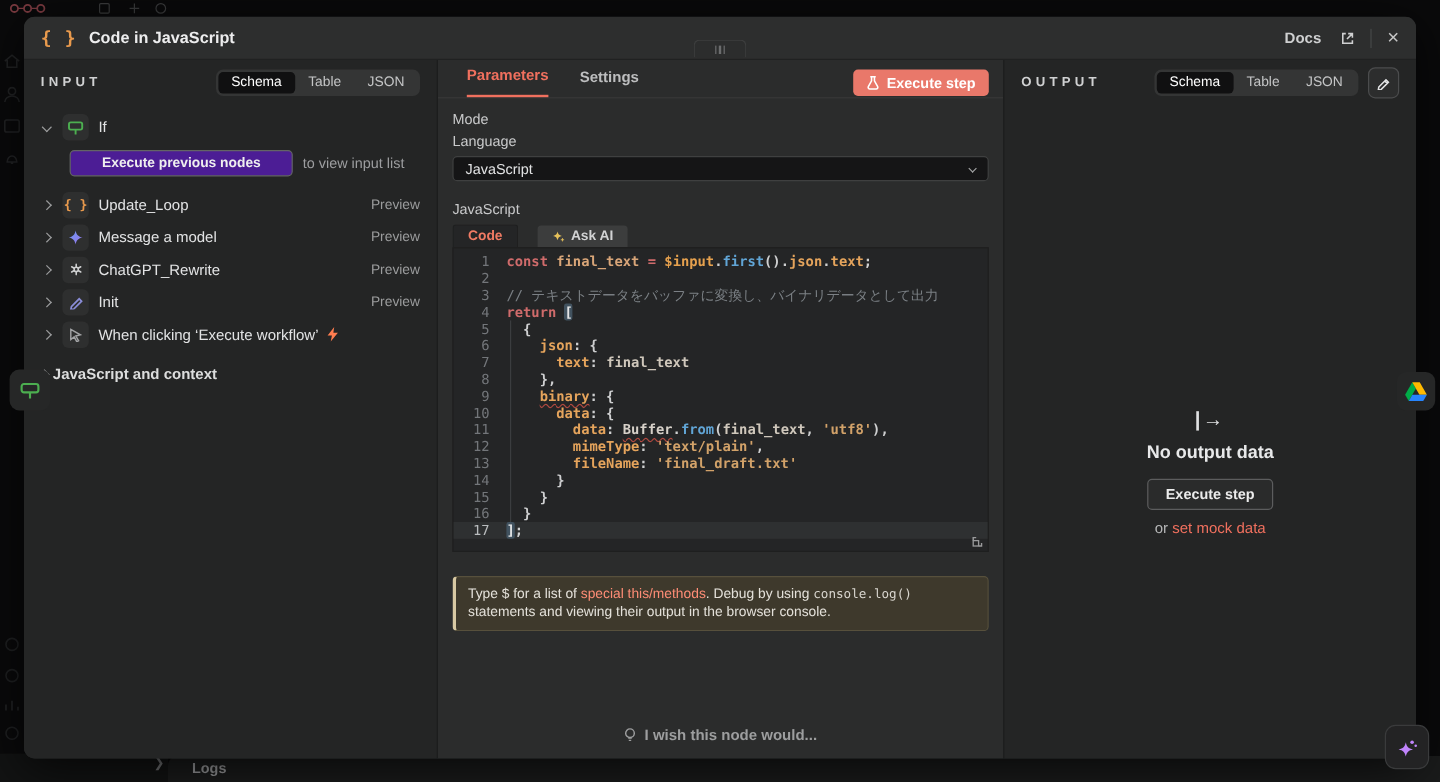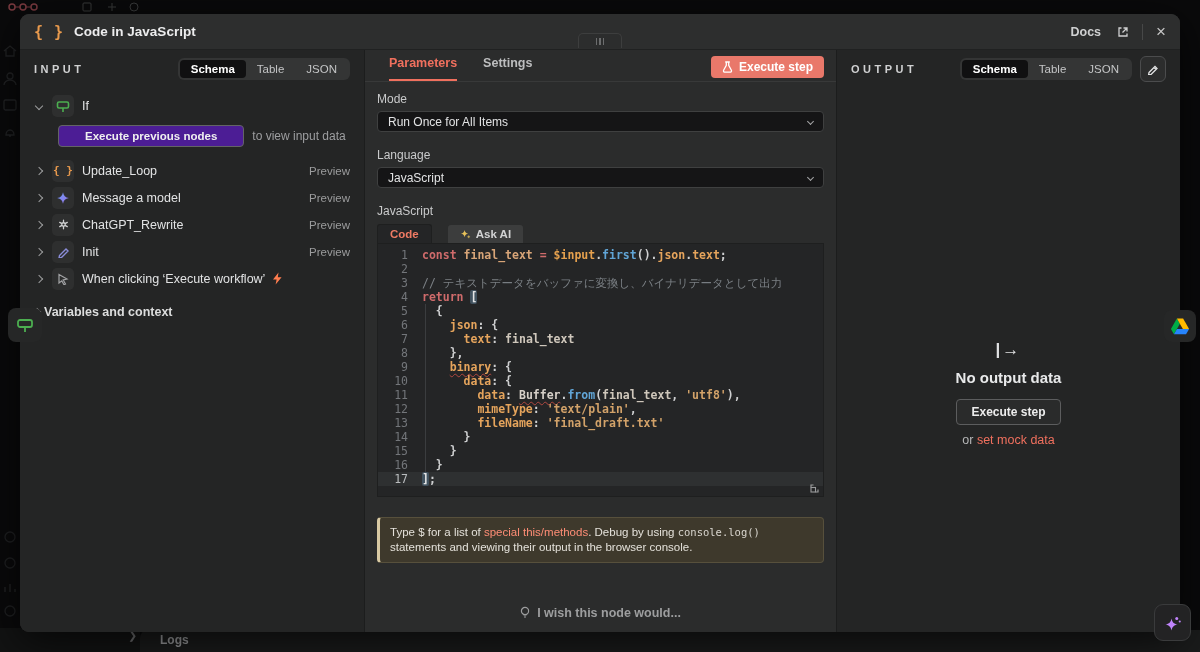--- a/index.html
+++ b/index.html
@@ -33,42 +33,42 @@
     display:flex; align-items:center; justify-content:center; gap:2px; }
   .drag-notch i { width:1.5px; height:7px; background:#6c6d6e; display:block; }
 
   .modal-body { display:flex; height:582px; }
 
   
   .panel-head { height:38px; display:flex; align-items:center; padding:0 14px; }
   .ptitle { font-size:11px; font-weight:bold; letter-spacing:3.5px; color:#d0d1d2; }
   .tabgroup { display:flex; background:#343535; border-radius:6px; padding:2px; }
   .tabgroup .tab { font-size:11.5px; color:#c4c5c6; padding:3px 11px; border-radius:4px; cursor:pointer; }
-  .tabgroup .tab.active { background:#101011; color:#fff; font-weight:700;text-align:center; }
+  .tabgroup .tab.active { background:#101011; color:#fff; font-weight:400;text-align:center; }
 
   
   .input-panel { width:345px; background:#242525; border-right:1px solid #1c1d1d; position:relative; }
   .tree { padding:4px 14px 0 10px; font-size:12.5px; }
   .trow { display:flex; align-items:center; height:27px; cursor:pointer; }
   .chev { width:6px; height:6px; border-right:1.5px solid #9b9c9d; border-bottom:1.5px solid #9b9c9d; display:inline-block; flex:none; }
   .chev.right { transform:rotate(-45deg); }
   .chev.down { transform:rotate(45deg); }
   .chevbox { width:18px; display:flex; justify-content:center; flex:none; }
   .nico { width:22px; height:22px; border-radius:5px; background:#2e2f2f; display:flex; align-items:center; justify-content:center; margin:0 8px 0 4px; flex:none; }
   .nlabel { color:#e2e3e4; font-weight:400; white-space:nowrap; }
   .preview { margin-left:auto; color:#9b9c9d; font-size:11.5px; }
   .exec-prev-row { display:flex; align-items:center; gap:8px; margin:6px 0 10px 28px; }
   .exec-prev-btn { background:#4c1d95; border:1px solid #636465; border-radius:4px; color:#efefef;
     font-size:11.5px; font-weight:bold; padding:4px 26px; cursor:pointer; }
   .exec-prev-suffix { color:#9d9ea0; font-size:12px; }
   .vars-row { margin-top:6px; font-weight:600; color:#dcdddd; }
 
   
   .center-panel { width:471px; background:#2b2c2c; position:relative; display:flex; flex-direction:column; }
-  .center-head { height:32px; display:flex; align-items:flex-start; padding:6px 12px 0 24px; border-bottom:1px solid #383939; position:relative; }
+  .center-head { height:32px; display:flex; align-items:center; padding:6px 12px 0 24px; border-bottom:1px solid #383939; position:relative; }
   .ptab { font-size:12.5px; font-weight:600; color:#bdbebf; margin-right:26px; padding-bottom:9px; cursor:pointer; }
   .ptab.active { color:#f0705e; border-bottom:2px solid #f0705e; }
   .exec-step-btn { margin-left:auto; background:#e9786a; color:#fff; font-size:12px; font-weight:bold;
     border:none; border-radius:4px; padding:4px 11px; display:flex; align-items:center; gap:6px; cursor:pointer; }
   .center-scroll { padding:10px 12px 0 12px; flex:1; position:relative; }
   .fieldlabel { font-size:12px; color:#c9cacb; margin-bottom:5px; }
   .select { height:21px; background:#151516; border:1px solid #3f4040; border-radius:4px;
     display:flex; align-items:center; padding:0 10px; font-size:12px; color:#e2e3e4; cursor:pointer; margin-bottom:16px; }
   .select .chev { margin-left:auto; width:5px; height:5px; border-color:#a5a6a7; }
 
@@ -220,21 +220,21 @@
             <svg width="14" height="14">
                 <rect x="1.5" y="3" width="11" height="6" rx="1.5" fill="none" stroke="#4cae50" stroke-width="1.6"></rect>
                 <path d="M7 9 v4" stroke="#4cae50" stroke-width="1.6"></path>
               </svg>
           </span>
           <span class="nlabel">If</span>
         </div>
 
         <div class="exec-prev-row">
           <button class="exec-prev-btn">Execute previous nodes</button>
-          <span class="exec-prev-suffix">to view input data</span>
+          <span class="exec-prev-suffix">to view input list</span>
         </div>
 
         <div class="trow">
           <span class="chevbox">
               <span class="chev right"></span>
             </span>
           <span class="nico" style="color:#e99a4d;font-family:'DejaVu Sans Mono',monospace;font-weight:bold;font-size:11px;">{ }</span>
           <span class="nlabel">Update_Loop</span>
           <span class="preview">Preview</span>
         </div>
@@ -300,43 +300,39 @@
           <span class="nlabel">When clicking ‘Execute workflow’</span>
           <svg width="11" height="13" style="margin-left:7px">
               <polygon points="6.5,0.5 1,7.5 4.6,7.5 3.6,12.5 9.6,5.2 5.8,5.2" fill="#ff7d4f"></polygon>
             </svg>
         </div>
 
         <div class="trow vars-row">
           <span class="chevbox" style="width:14px">
               <span class="chev right"></span>
             </span>
-          <span>Variables and context</span>
+          <span>JavaScript and context</span>
         </div>
       </div>
     </aside>
 
     <section class="center-panel">
       <div class="center-head">
         <span class="ptab active">Parameters</span>
         <span class="ptab">Settings</span>
         <button class="exec-step-btn">
           <svg width="11" height="12">
               <path d="M3.2 1 h4.6 M4.3 1 v3.4 L1.6 9.2 a1.4 1.4 0 0 0 1.3 2 h5.2 a1.4 1.4 0 0 0 1.3 -2 L6.7 4.4 V1" fill="none" stroke="#fff" stroke-width="1.3"></path>
             </svg>
           <span>Execute step</span>
         </button>
       </div>
 
       <div class="center-scroll">
         <div class="fieldlabel">Mode</div>
-        <div class="select">
-          <span>Run Once for All Items</span>
-          <span class="chev down"></span>
-        </div>
 
         <div class="fieldlabel">Language</div>
         <div class="select">
           <span>JavaScript</span>
           <span class="chev down"></span>
         </div>
 
         <div class="fieldlabel">JavaScript</div>
 
         <div class="ed-tabs">

